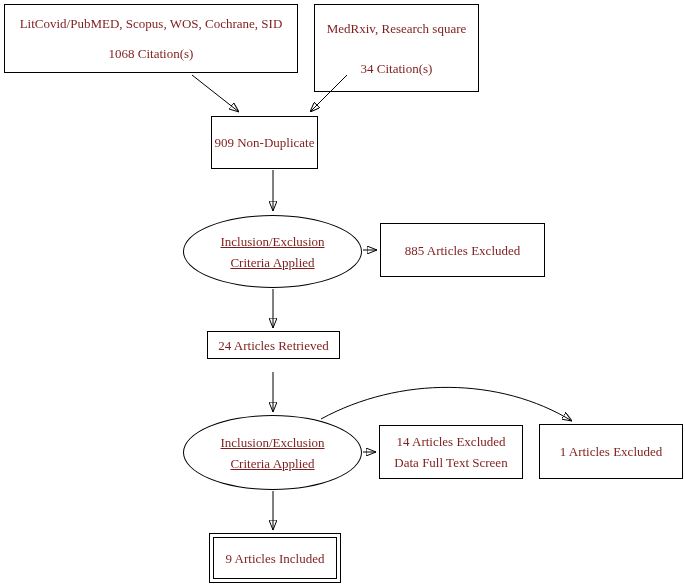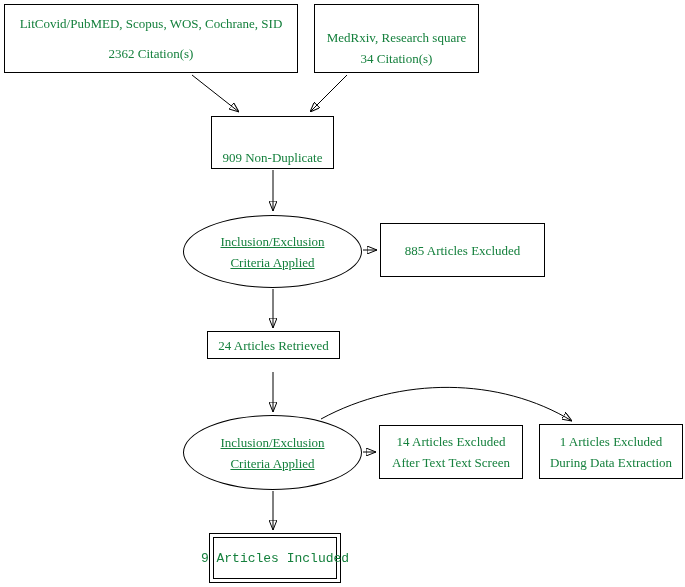--- a/index.html
+++ b/index.html
@@ -6,21 +6,21 @@
     margin: 0;
     padding: 0;
     background: #ffffff;
   }
   .canvas {
     position: relative;
     width: 685px;
     height: 587px;
     background: #ffffff;
     font-family: "Liberation Serif", "DejaVu Serif", serif;
-    color: #15803d;
+    color: #7f1d1d;
     overflow: hidden;
   }
   .node {
     position: absolute;
     box-sizing: border-box;
     border: 1px solid #000000;
     background: #ffffff;
     display: flex;
     flex-direction: column;
     align-items: center;
@@ -67,29 +67,29 @@
     stroke-width: 1;
   }
 </style>
 </head>
 <body>
 
 <div class="canvas">
 
   <div class="node spread" style="left:4px; top:4px; width:294px; height:69px;">
     <span>LitCovid/PubMED, Scopus, WOS, Cochrane, SID</span>
-    <span>2362 Citation(s)</span>
+    <span>1068 Citation(s)</span>
   </div>
 
-  <div class="node spread" style="left:314px; top:4px; width:165px; height:69px;justify-content:flex-end;">
+  <div class="node spread" style="left:314px; top:4px; width:165px; height:88px;">
     <span>MedRxiv, Research square</span>
     <span>34 Citation(s)</span>
   </div>
 
-  <div class="node" style="left:211px; top:116px; width:123px; height:53px;justify-content:flex-end;">
+  <div class="node" style="left:211px; top:116px; width:107px; height:53px;">
     <span>909 Non-Duplicate</span>
   </div>
 
   <div class="node ellipse" style="left:183px; top:215px; width:179px; height:73px;">
     <span>Inclusion/Exclusion</span>
     <span>Criteria Applied</span>
   </div>
 
   <div class="node" style="left:380px; top:223px; width:165px; height:54px;text-align:center;">
     <span>885 Articles Excluded</span>
@@ -99,29 +99,28 @@
     <span>24 Articles Retrieved</span>
   </div>
 
   <div class="node ellipse" style="left:183px; top:415px; width:179px; height:75px;">
     <span>Inclusion/Exclusion</span>
     <span>Criteria Applied</span>
   </div>
 
   <div class="node" style="left:379px; top:425px; width:144px; height:54px;">
     <span>14 Articles Excluded</span>
-    <span>After Text Text Screen</span>
+    <span>Data Full Text Screen</span>
   </div>
 
   <div class="node" style="left:539px; top:424px; width:144px; height:55px;text-align:center;">
     <span>1 Articles Excluded</span>
-    <span>During Data Extraction</span>
   </div>
 
-  <div class="node double" style="left:209px; top:533px; width:132px; height:50px;font-family:Liberation Mono, monospace;">
+  <div class="node double" style="left:209px; top:533px; width:132px; height:50px;">
     <div class="inner">
       <span>9 Articles Included</span>
     </div>
   </div>
 
   <svg class="arrow-layer" width="685" height="587" viewBox="0 0 685 587" xmlns="http://www.w3.org/2000/svg">
     <defs>
       <marker id="arrowhead" markerWidth="10" markerHeight="8" refX="10" refY="4" orient="auto">
         <path d="M0,0 L10,4 L0,8 Z" fill="#000000" stroke="none"></path>
       </marker>

